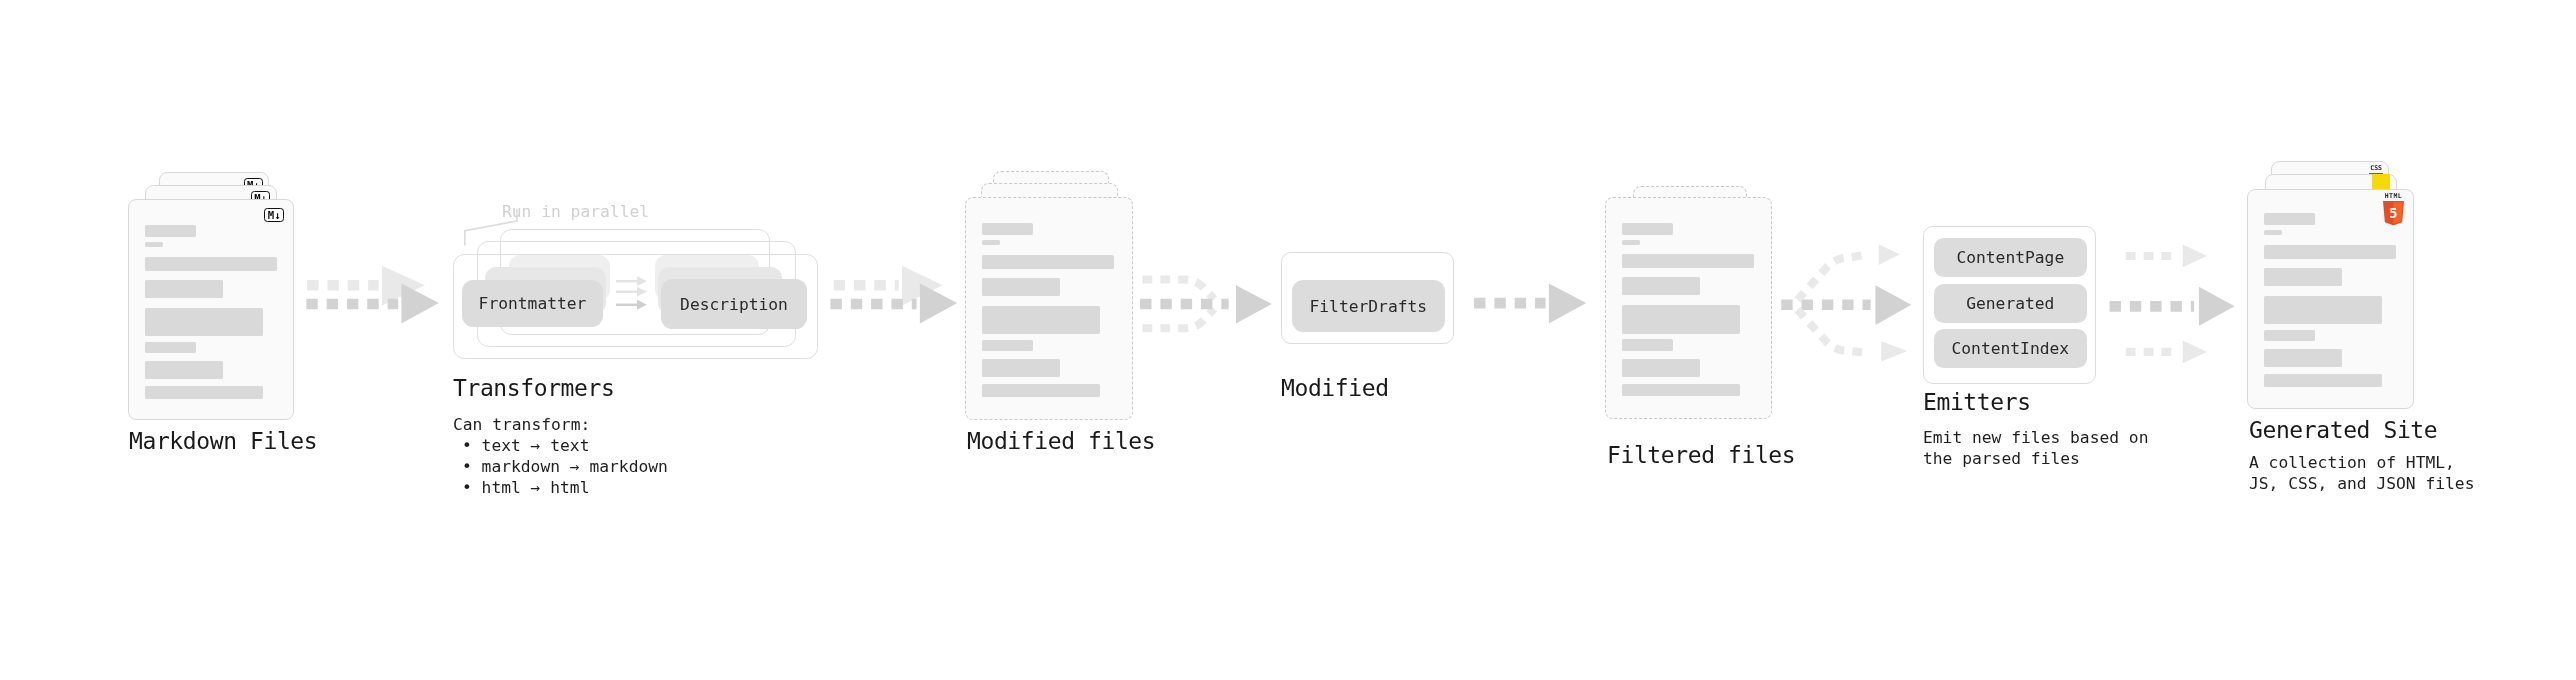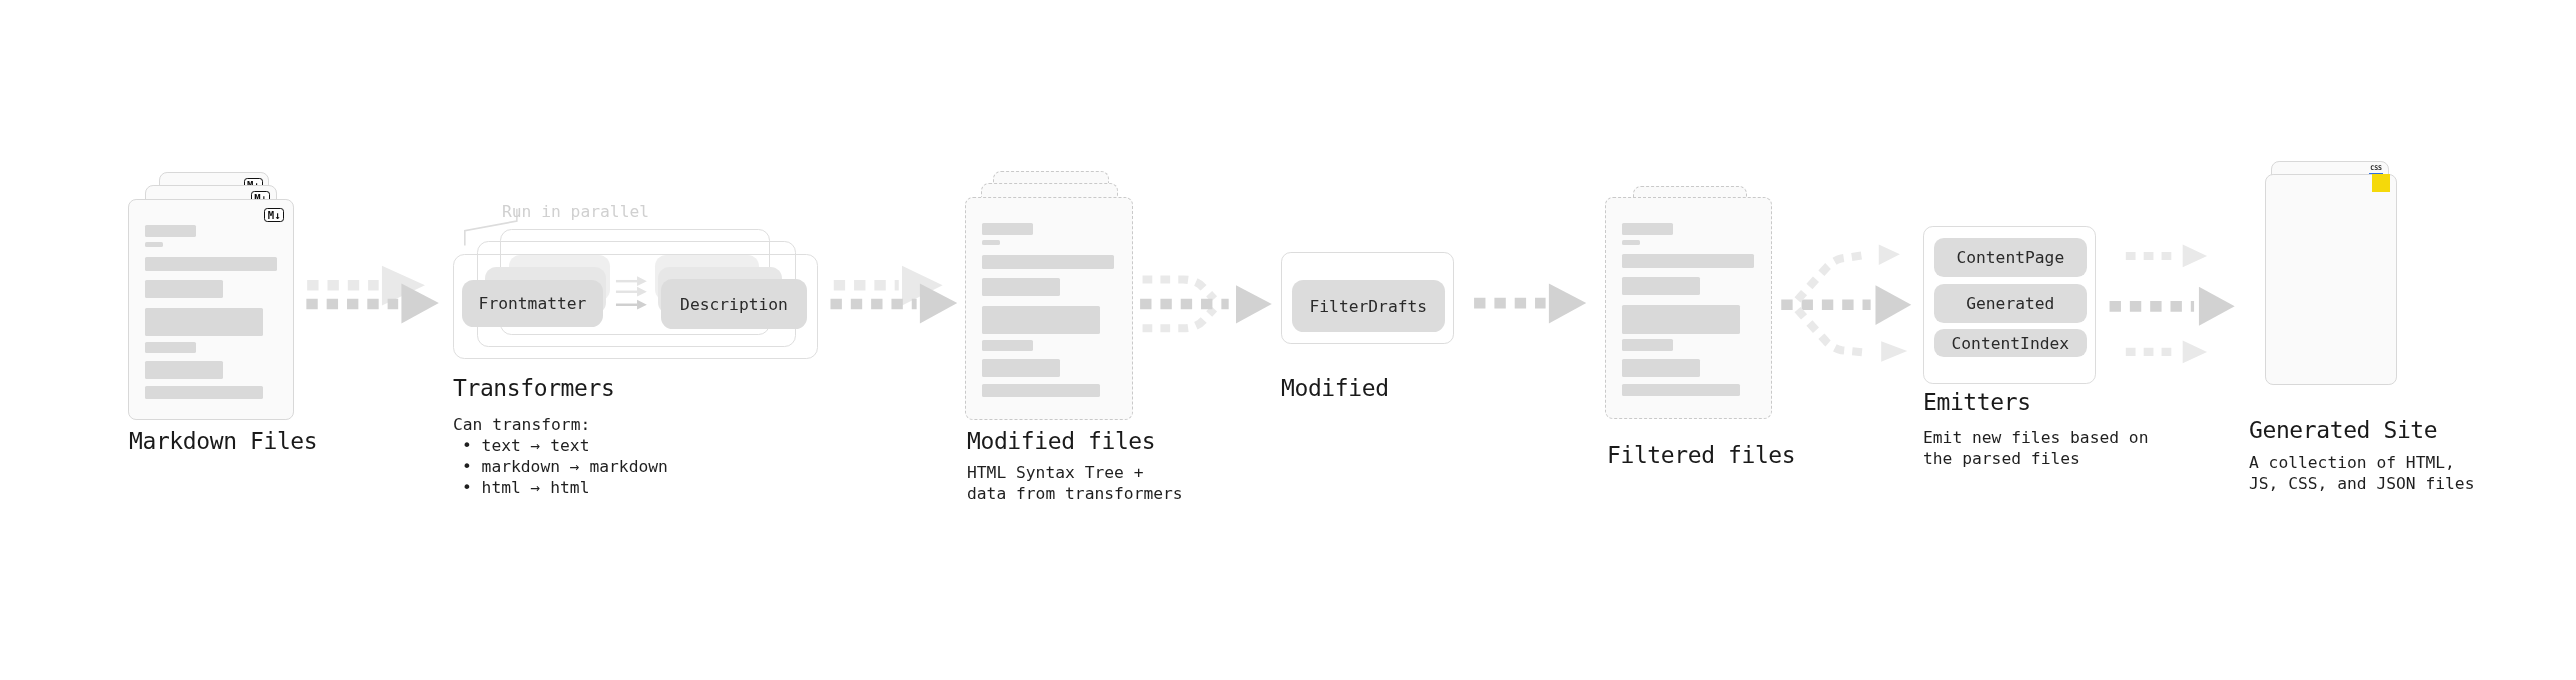--- a/index.html
+++ b/index.html
@@ -180,24 +180,20 @@
           <div class="bar" style="width: 132px; height: 14px; margin-top: 9.8px;"></div>
           <div class="bar" style="width: 78px; height: 18px; margin-top: 9px;"></div>
           <div class="bar" style="width: 118px; height: 28.4px; margin-top: 9.8px;"></div>
           <div class="bar" style="width: 51px; height: 11.4px; margin-top: 5.7px;"></div>
           <div class="bar" style="width: 78px; height: 18px; margin-top: 8.1px;"></div>
           <div class="bar" style="width: 118px; height: 12.2px; margin-top: 7.3px;"></div>
         </div>
     </div>
   </div>
   <div class="label" style="left:967px;top:428px">Modified files</div>
-  <div class="body" style="left:967px;top:462px">
-    <div>HTML Syntax Tree +</div>
-    <div>data from transformers</div>
-  </div>
 
   <div class="obox" style="left:1281px;top:252px;width:173px;height:92px">
     <div class="pill" style="left:9.8px;top:27px;width:153px;height:52px">FilterDrafts</div>
   </div>
   <div class="label" style="left:1281px;top:375px">Modified</div>
 
   <div class="stack" style="left:1605px;top:186px;width:167px;height:234px">
     <div class="page dashed z1" style="left:28.4px;top:0;width:114px;height:203px"></div>
     <div class="page dashed z3" style="left:0;top:10.6px;width:167px;height:222px">
       <div class="bars">
@@ -210,38 +206,58 @@
           <div class="bar" style="width: 78px; height: 18px; margin-top: 8.1px;"></div>
           <div class="bar" style="width: 118px; height: 12.2px; margin-top: 7.3px;"></div>
         </div>
     </div>
   </div>
   <div class="label" style="left:1607px;top:442px">Filtered files</div>
 
   <div class="obox" style="left:1923px;top:226px;width:173px;height:158px">
     <div class="pill" style="left:9.8px;top:11.4px;width:153px;height:39px;border-radius:9.8px">ContentPage</div>
     <div class="pill" style="left:9.8px;top:57px;width:153px;height:39px;border-radius:9.8px">Generated</div>
-    <div class="pill" style="left:9.8px;top:102px;width:153px;height:28px;border-radius:9.8px">ContentIndex</div>
+    <div class="pill" style="left:9.8px;top:102px;width:153px;height:39px;border-radius:9.8px">ContentIndex</div>
   </div>
   <div class="label" style="left:1923px;top:389px">Emitters</div>
   <div class="body" style="left:1923px;top:427px">
     <div>Emit new files based on</div>
     <div>the parsed files</div>
   </div>
 
   <div class="stack" style="left:2247px;top:161px;width:167px;height:248px">
     <div class="page solid z1" style="left:24.4px;top:0;width:118px;height:203px">
       <div class="cssicon" style="right:4.1px;top:3.3px">
         <span class="css-word">CSS</span>
         <span class="css-bar"></span>
       </div>
     </div>
     <div class="page solid z2" style="left:18px;top:13px;width:132px;height:211px">
       <div class="jsicon" style="right:5.7px;top:-0.8px"></div>
     </div>
+    <div class="page solid z3" style="left:0;top:28px;width:167px;height:220px">
+      <div class="html5" style="right:8.1px;top:3.3px">
+        <div class="html5-word">HTML</div>
+        <svg width="21" height="24.4" viewBox="0 0 26 30">
+          <polygon points="0,0 26,0 23.7,26.2 13,30 2.3,26.2" fill="var(--html5-orange,#e44d26)"></polygon>
+          <polygon points="13,1.5 24.4,1.5 22.4,25 13,28.4" fill="var(--html5-orange-light,#f16529)"></polygon>
+          <text x="13" y="21.5" text-anchor="middle" font-size="17" font-weight="bold" fill="#ffffff" font-family="DejaVu Sans Mono, monospace">5</text>
+        </svg>
+      </div>
+      <div class="bars" style="top:23px">
+          <div class="bar" style="width: 51px; height: 12.2px; margin-top: 0px;"></div>
+          <div class="bar" style="width: 18px; height: 4.9px; margin-top: 4.9px;"></div>
+          <div class="bar" style="width: 132px; height: 14px; margin-top: 9.8px;"></div>
+          <div class="bar" style="width: 78px; height: 18px; margin-top: 9px;"></div>
+          <div class="bar" style="width: 118px; height: 28.4px; margin-top: 9.8px;"></div>
+          <div class="bar" style="width: 51px; height: 11.4px; margin-top: 5.7px;"></div>
+          <div class="bar" style="width: 78px; height: 18px; margin-top: 8.1px;"></div>
+          <div class="bar" style="width: 118px; height: 12.2px; margin-top: 7.3px;"></div>
+        </div>
+    </div>
   </div>
   <div class="label" style="left:2249px;top:417px">Generated Site</div>
   <div class="body" style="left:2249px;top:452px">
     <div>A collection of HTML,</div>
     <div>JS, CSS, and JSON files</div>
   </div>
 
 </div>
 
 

